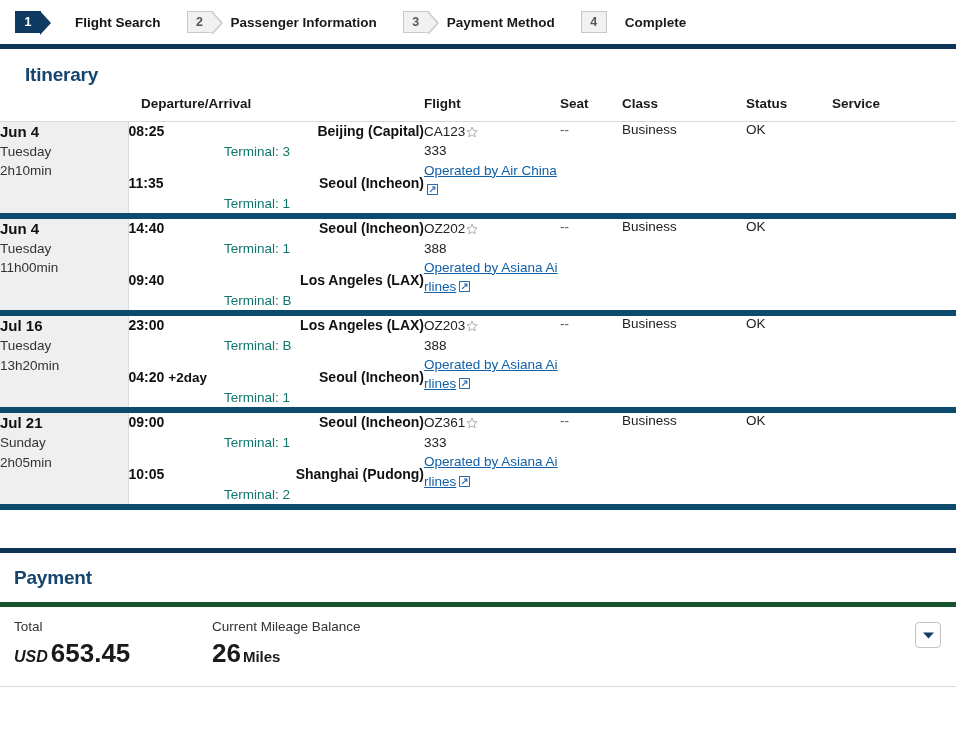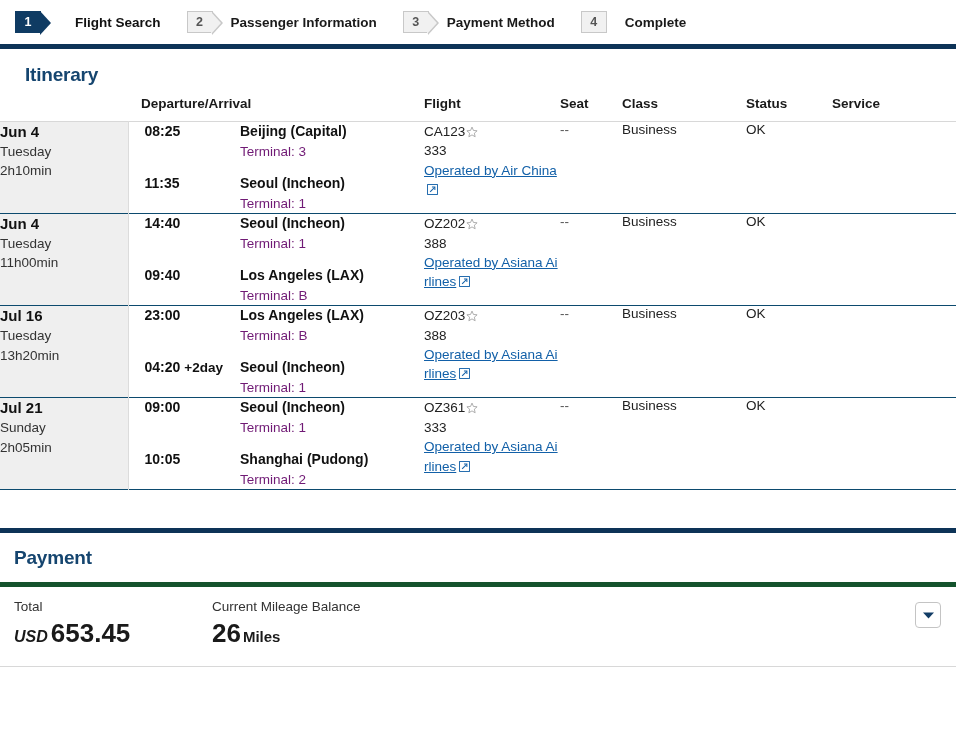--- a/index.html
+++ b/index.html
@@ -128,21 +128,21 @@
   .col-date   { width: 128px; }
   .col-time   { width: 96px;  }
   .col-place  { width: 200px; }
   .col-flight { width: 136px; }
   .col-seat   { width: 62px;  }
   .col-class  { width: 124px; }
   .col-status { width: 86px;  }
   .col-svc    { width: 124px; }
 
   table.itin tbody tr {
-    border-bottom: 1px solid #0c4a6e;
+    border-bottom: 6px solid #0c4a6e;
   }
   table.itin td {
     vertical-align: top;
     font-size: 13.5px;
     padding: 0;
   }
   td.date-cell {
     background: #efefef;
     border-right: 1px solid #dcdcdc;
     padding: 13px 0 14px 14px;
@@ -162,43 +162,43 @@
 
   td.times, td.places {
     padding-top: 13px;
     padding-bottom: 14px;
   }
   td.times { padding-left: 13px; }
   td.places { padding-left: 0; }
 
   .seg {
     line-height: 1.42;
-    margin-left: 16px;
   }
   .seg.second { margin-top: 13px; }
   .time {
     font-size: 14px;
     font-weight: bold;
     color: #111111;
     white-space: nowrap;
   }
   .dayoff {
     font-size: 13.5px;
     font-weight: bold;
     color: #111111;
     margin-left: 4px;
   }
   .city {
     font-size: 14px;
     font-weight: bold;
     color: #111111;
+    text-align: right;
   }
   .terminal {
     font-size: 13.5px;
-    color: #701a75;
+    color: #0f766e;
   }
 
   td.flight-cell {
     padding: 13px 6px 14px 0;
     line-height: 1.44;
   }
   .flight-no {
     font-size: 13.5px;
     color: #222222;
     white-space: nowrap;

